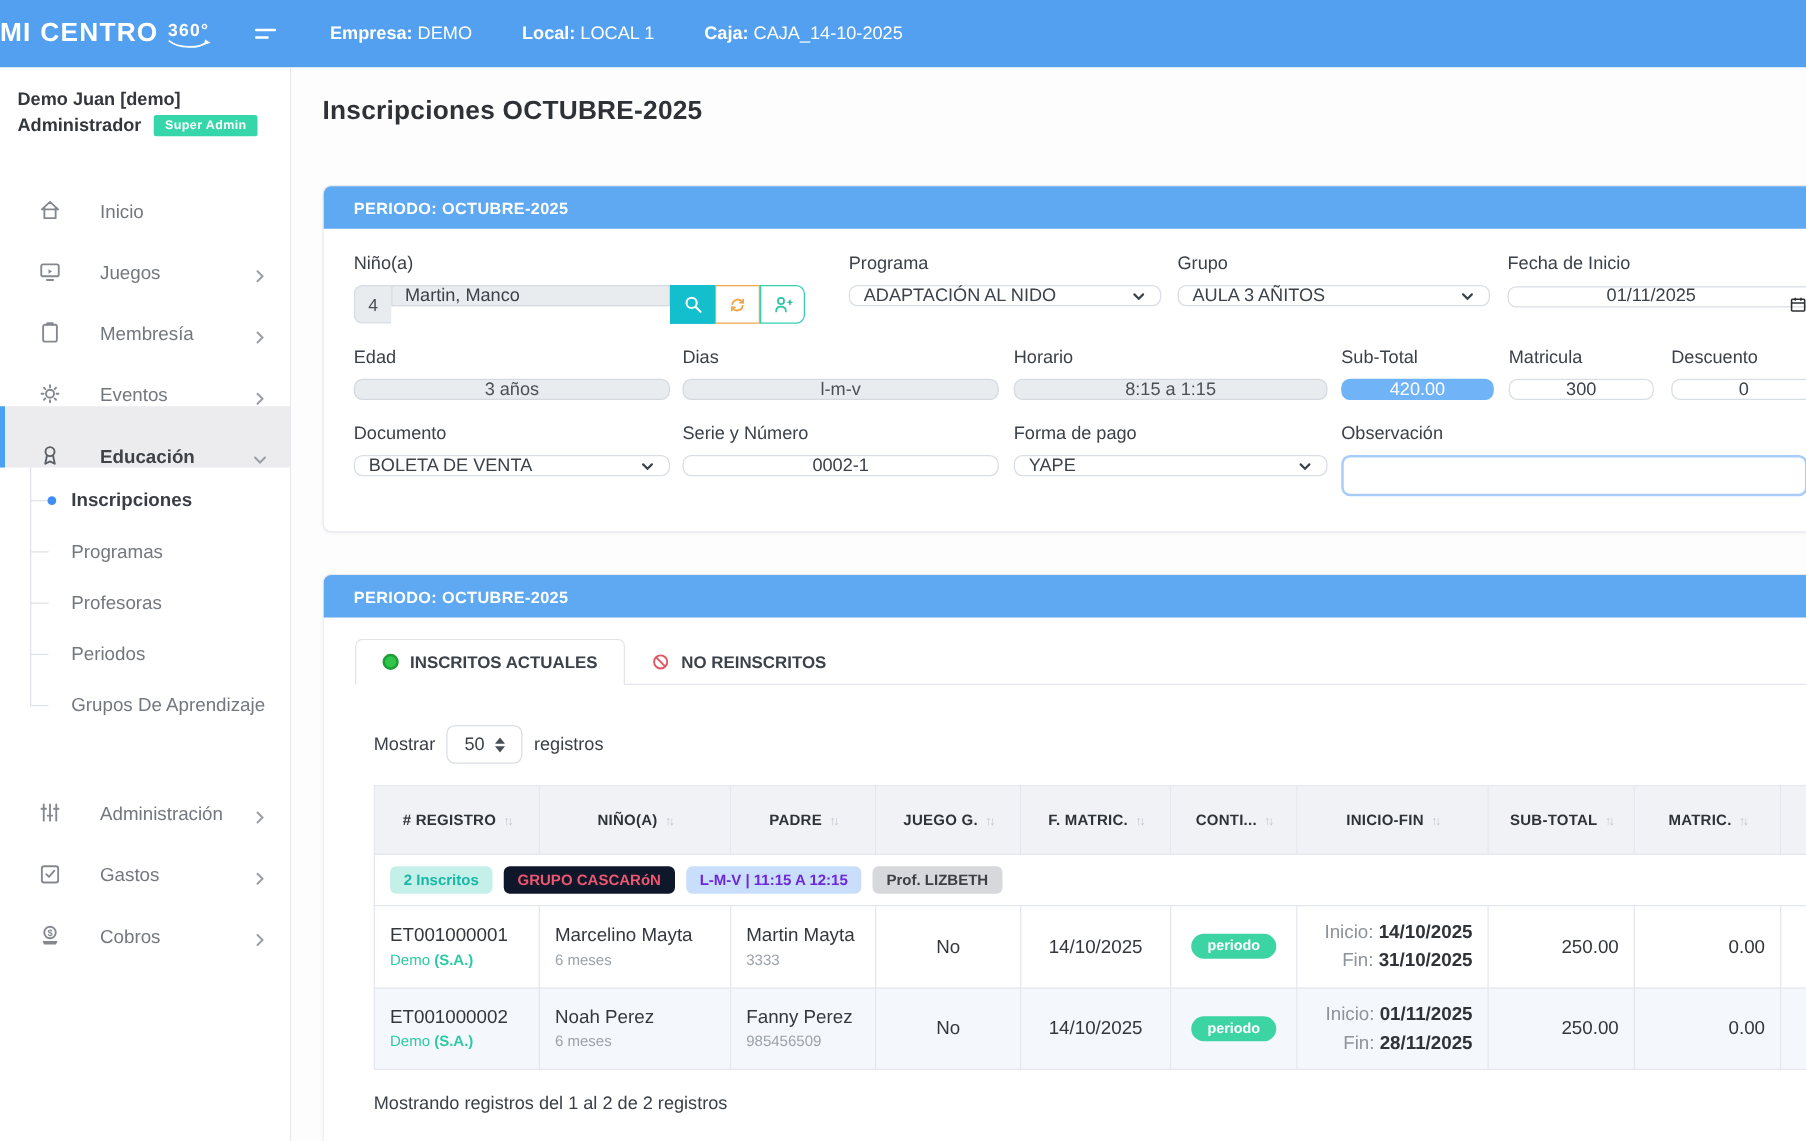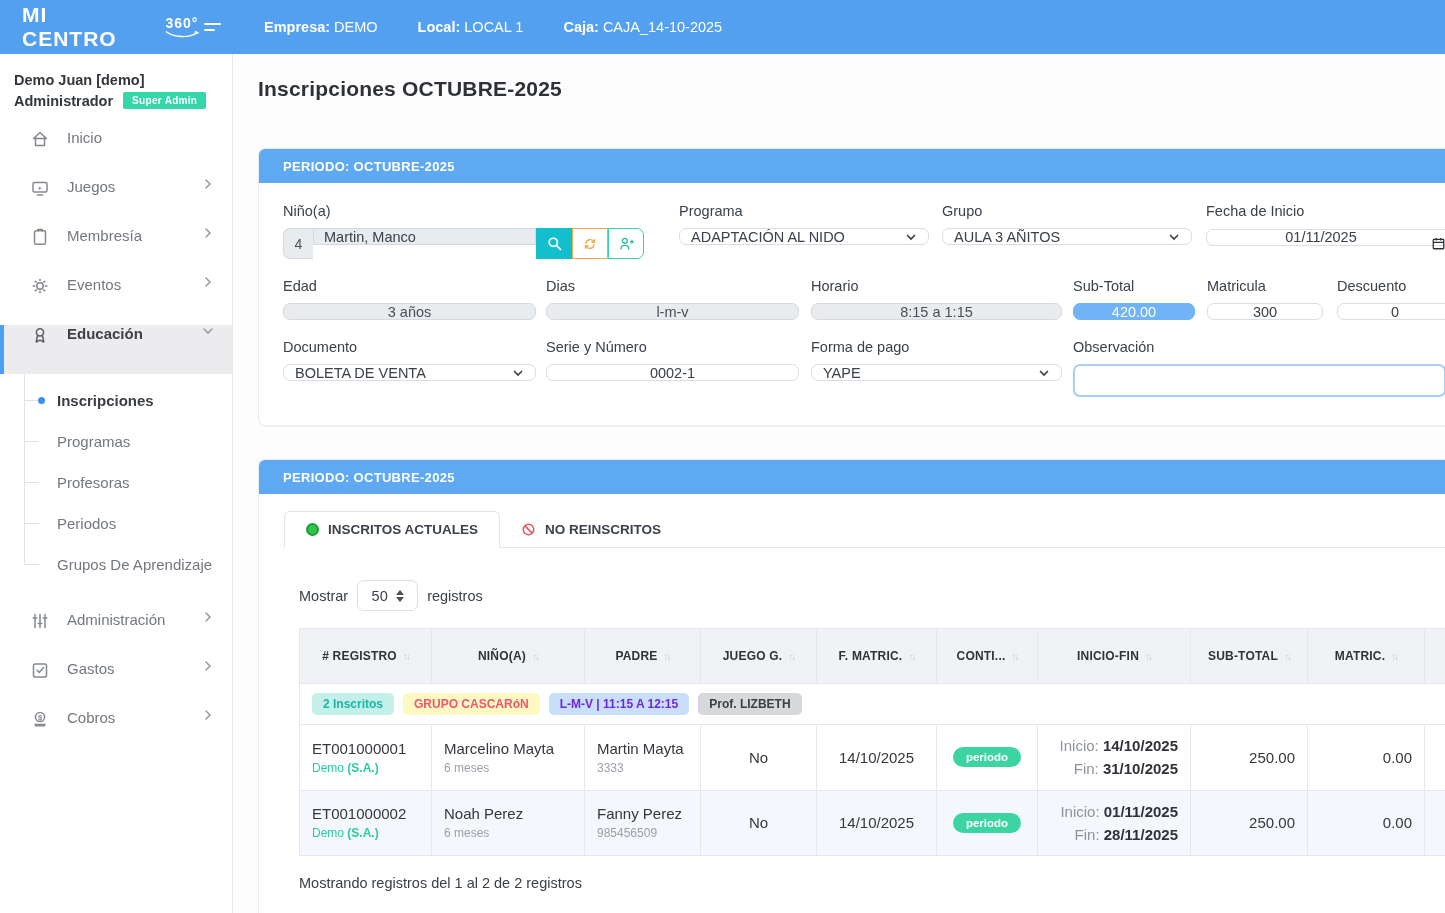--- a/index.html
+++ b/index.html
@@ -1,21 +1,21 @@
 <!DOCTYPE html>
 <html><head>
 <meta charset="utf-8">
 <style>
   * { margin:0; padding:0; box-sizing:border-box; }
   html,body { width:1445px; height:913px; overflow:hidden; background:#fff;
     font-family:"Liberation Sans", sans-serif; }
 
   
   .topbar { height:54px; background:#54a0f0; display:flex; align-items:center; color:#fff; }
-  .logo-wrap { width:200px; padding-left:22px; display:flex; align-items:center; gap:18px; }
+  .logo-wrap { width:200px; display:flex; align-items:flex-end; gap:6px; }
   .logo-main { font-size:21px; font-weight:bold; letter-spacing:1px; }
   .logo-360 { display:inline-flex; flex-direction:column; align-items:center; line-height:1; }
   .logo-360 .t { font-size:14px; font-weight:bold; letter-spacing:1px; }
   .hamburger { width:26px; margin-left:4px; cursor:pointer; }
   .hamburger span { display:block; height:2px; background:#fff; border-radius:2px; margin:4px 0; }
   .hamburger .l1 { width:17px; } .hamburger .l2 { width:11px; }
   .topbar-info { display:flex; gap:40px; margin-left:34px; font-size:14.5px; }
   .topbar-info b { font-weight:bold; }
   .topbar-info span.v { font-weight:normal; margin-left:4px; }
 
@@ -24,21 +24,21 @@
   .sidebar { width:233px; min-width:233px; background:#fff; border-right:1px solid #e7e8ec; overflow:hidden; }
   .main { flex:1; overflow:hidden; background:#fdfdfe; }
 
   
   .user-block { padding:18px 14px 6px 14px; }
   .user-name { font-size:14.5px; font-weight:bold; color:#33373c; margin-bottom:4px; }
   .user-role-line { display:flex; align-items:center; gap:10px; }
   .user-role { font-size:14.5px; font-weight:bold; color:#33373c; }
   .user-badge { background:#35d6a9; color:#fff; font-size:10px; font-weight:bold; padding:3px 9px; border-radius:2px; letter-spacing:.3px; }
   .nav { margin-top:14px; }
-  .nav-item { display:flex; align-items:flex-start; height:49px; padding:0 18px 0 30px; color:#73777e; cursor:pointer; position:relative; }
+  .nav-item { display:flex; align-items:flex-end; height:49px; padding:0 18px 0 30px; color:#73777e; cursor:pointer; position:relative;gap:13px; }
   .nav-item .ni-icon { width:20px; height:20px; margin-right:17px; color:#85898f; flex:0 0 20px; }
   .nav-item .ni-label { font-size:15px; flex:1; }
   .nav-item .ni-chev { width:12px; height:12px; color:#9a9ea5; }
   .nav-item.active { background:#ececee; border-left:4px solid #4aa0f2; padding-left:26px; }
   .nav-item.active .ni-label { font-weight:bold; color:#3f4348; }
   .nav-item.active .ni-icon { color:#5a5e65; }
   .submenu { position:relative; padding:6px 0 14px 0; }
   .submenu-line { position:absolute; left:24px; top:0; bottom:34px; width:1px; background:#dfe2e8; }
   .sub-item { position:relative; display:flex; align-items:center; height:41px; padding-left:57px; font-size:15px; color:#73777e; cursor:pointer; }
   .sub-item::before { content:""; position:absolute; left:24px; width:15px; height:1px; background:#dfe2e8; }
@@ -111,21 +111,21 @@
   
   table.grid { border-collapse:collapse; table-layout:fixed; margin:17px 0 0 15px; width:1250px; }
   .grid th, .grid td { border:1px solid #e4e7ed; }
   .grid th { background:#f1f2f6; font-size:12px; font-weight:bold; color:#2e3338; height:55px;
     text-align:center; padding:0 4px; letter-spacing:.2px; }
   .grid th .sort { color:#c3c7cd; font-size:10px; letter-spacing:-2px; margin-left:6px; font-weight:normal; }
   .group-row td { background:#f3f5f9; padding:11px 12px; }
   .badges { display:flex; gap:9px; }
   .badge { font-size:12px; font-weight:bold; padding:4px 11px; border-radius:5px; white-space:nowrap; }
   .b-teal { background:#c5efe9; color:#18b7a6; }
-  .b-pink { background:#fef9c3; color:#ef5670; }
+  .b-pink { background:#0f172a; color:#ef5670; }
   .b-blue { background:#c9defb; color:#6d28d9; }
   .b-gray { background:#d6d8dc; color:#3c4045; }
   .grid td { font-size:15px; color:#34383d; padding:9px 12px; vertical-align:middle; background:#fff; }
   tr.zebra td { background:#f4f8fc; }
   .cell-main { font-size:15px; color:#34383d; }
   .cell-sub { font-size:12px; color:#9aa1a8; margin-top:4px; }
   .cell-sub.teal { color:#2cc9a4; }
   .cell-sub.teal b { font-weight:bold; }
   .td-c { text-align:center; }
   .td-r { text-align:right; }

